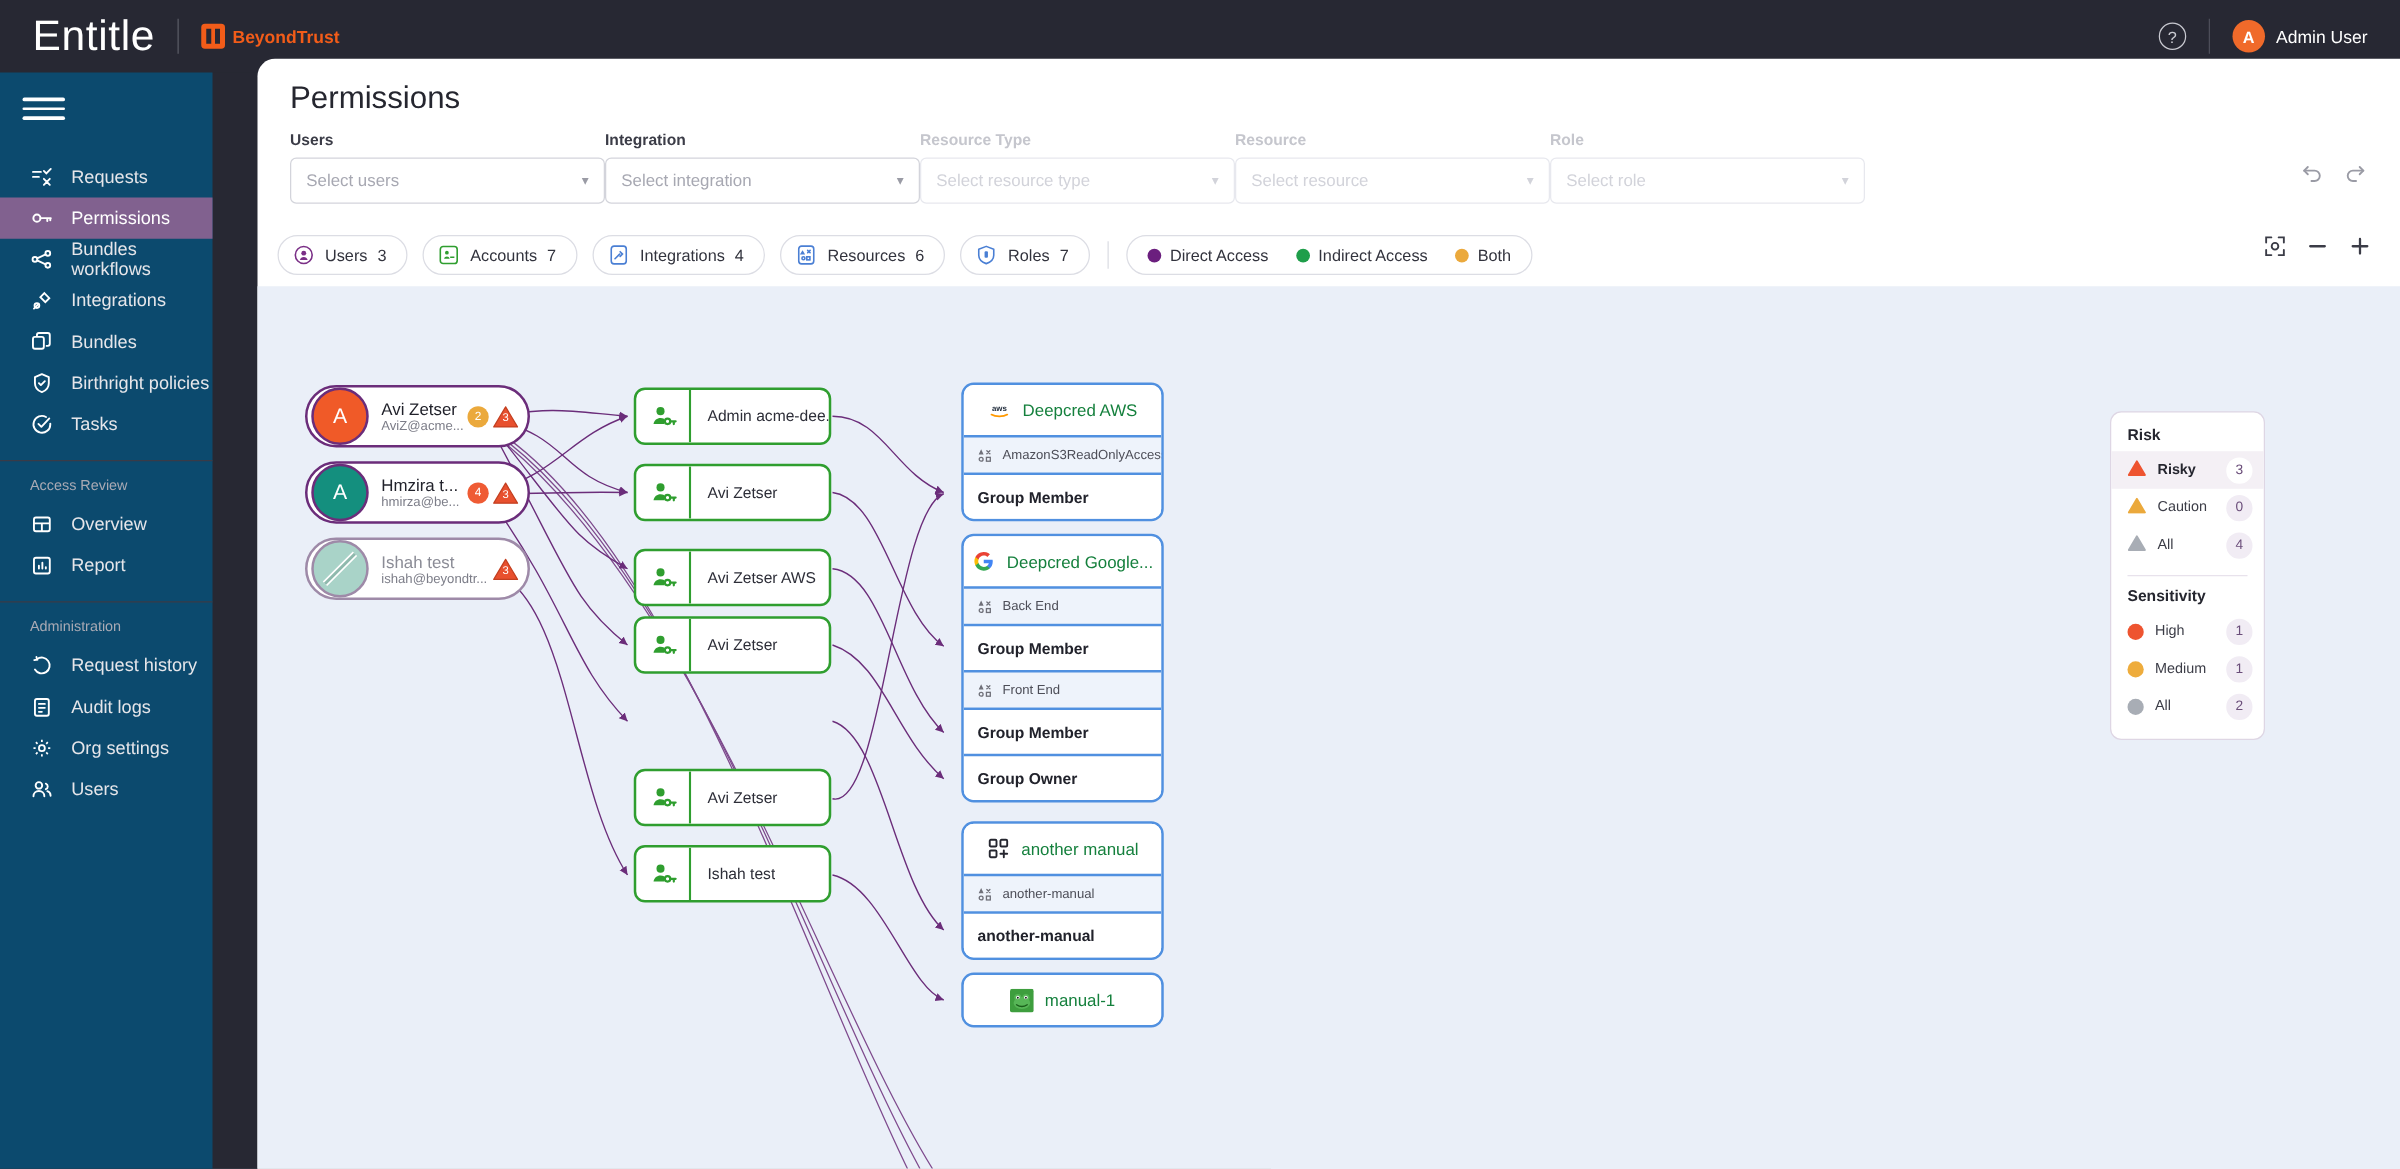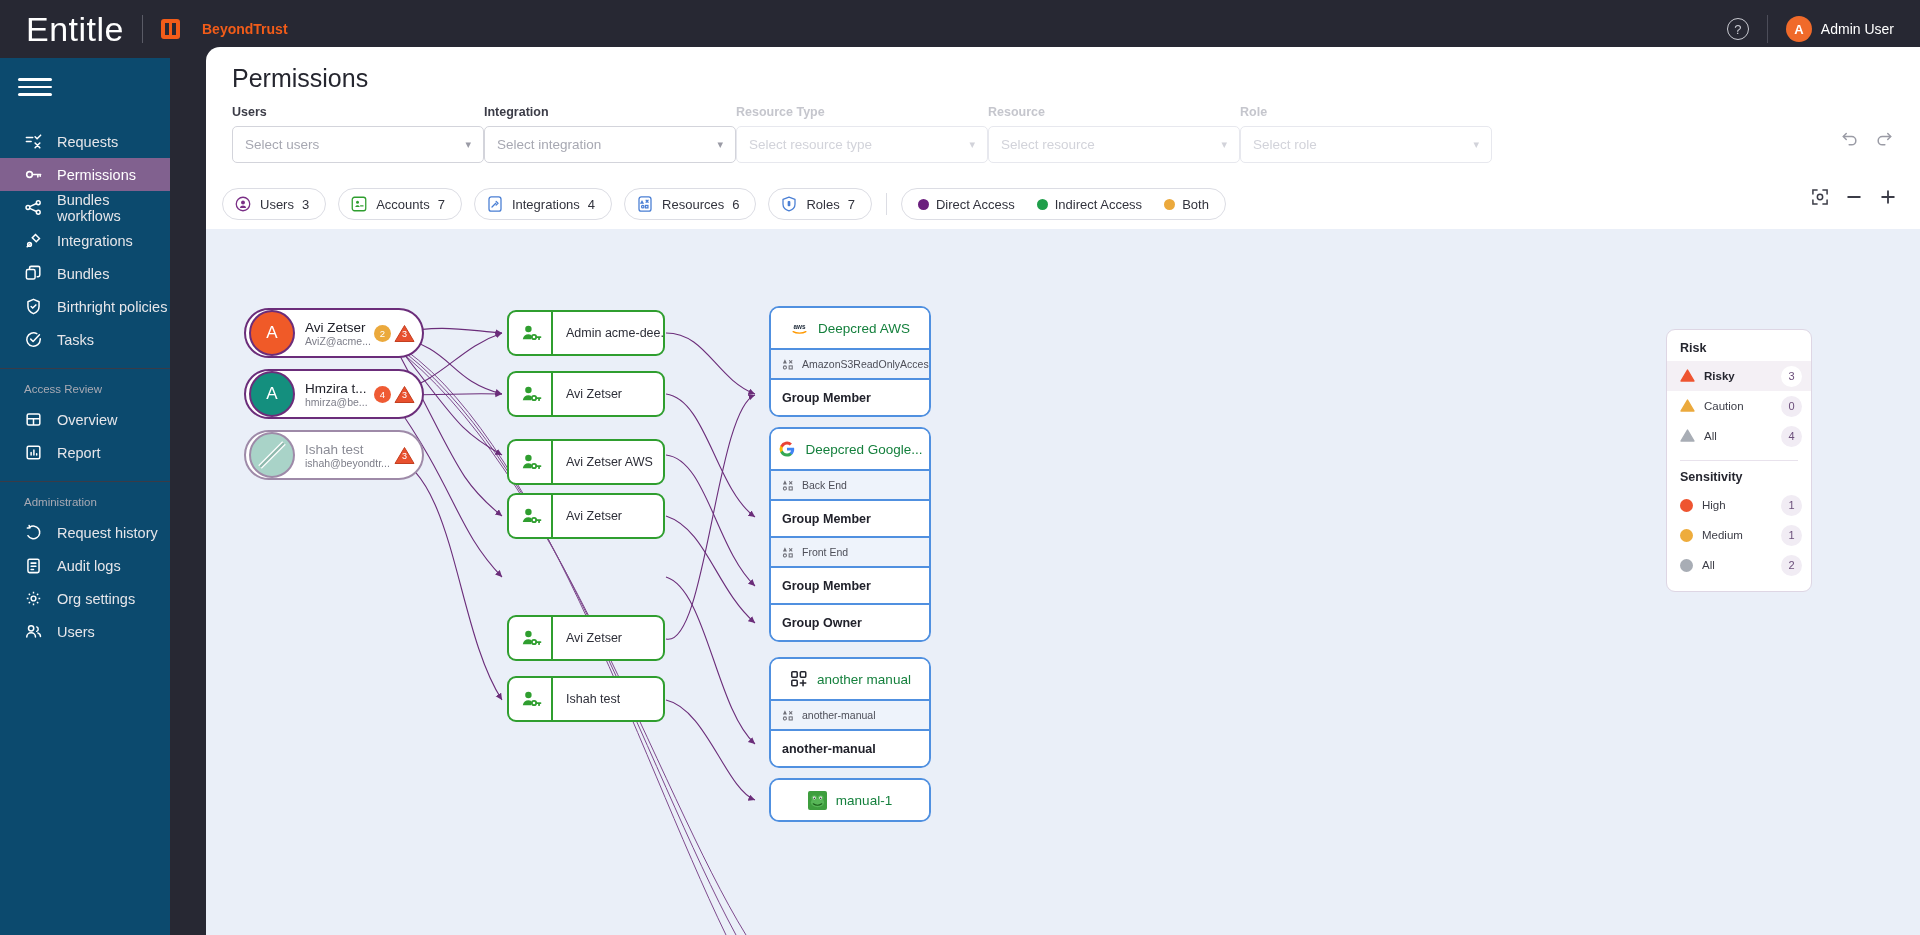--- a/index.html
+++ b/index.html
@@ -14,21 +14,21 @@
     position: absolute; left: 0; top: 0; width: 1920px; height: 58px;
     background: #272833; display: flex; align-items: center;
   }
   #brand-wrap { display: flex; align-items: center; padding-left: 26px; }
   #brand-name {
     color: #ffffff; font-size: 34px; font-weight: 400; letter-spacing: .5px;
   }
   #brand-divider {
     width: 1px; height: 28px; background: #5a5b66; margin: 0 18px;
   }
-  #bt-logo { display: flex; align-items: center; gap: 22px; }
+  #bt-logo { display: flex; align-items: center; gap: 6px; }
   #bt-mark {
     width: 19px; height: 20px; border-radius: 3px;
     background: #f25c19; position: relative;
   }
   #bt-mark::before {
     content: ""; position: absolute; left: 4px; top: 4px;
     width: 4px; height: 12px; background: #272833;
   }
   #bt-mark::after {
     content: ""; position: absolute; left: 11px; top: 4px;
@@ -200,21 +200,21 @@
   }
   .res-perm {
     display: flex; align-items: center; height: 37px;
     border-top: 2.2px solid #5090e0; background: #fff;
     font-size: 12.5px; color: #21222b; font-weight: bold; padding-left: 11px;
   }
   .rr-ico { width: 13px; height: 13px; flex: 0 0 13px; }
 
   
   #risk-panel {
-    position: absolute; right: 108px; top: 100px; width: 146px;
+    position: absolute; right: 108px; top: 100px; width: 124px;
     background: #ffffff; border: 1px solid #ded6e4; border-radius: 9px;
     padding: 11px 0 11px 0;
   }
   .rp-title { font-size: 12.5px; font-weight: bold; color: #25262f; padding: 0 13px 6px 13px; }
   .rp-row {
     display: flex; align-items: center; height: 30px; padding: 0 9px 0 13px;
     cursor: pointer; font-size: 11.5px; color: #3c3d47;
   }
   .rp-row.selected { background: #f4f0f5; }
   .rp-row .rlabel { margin-left: 9px; }

